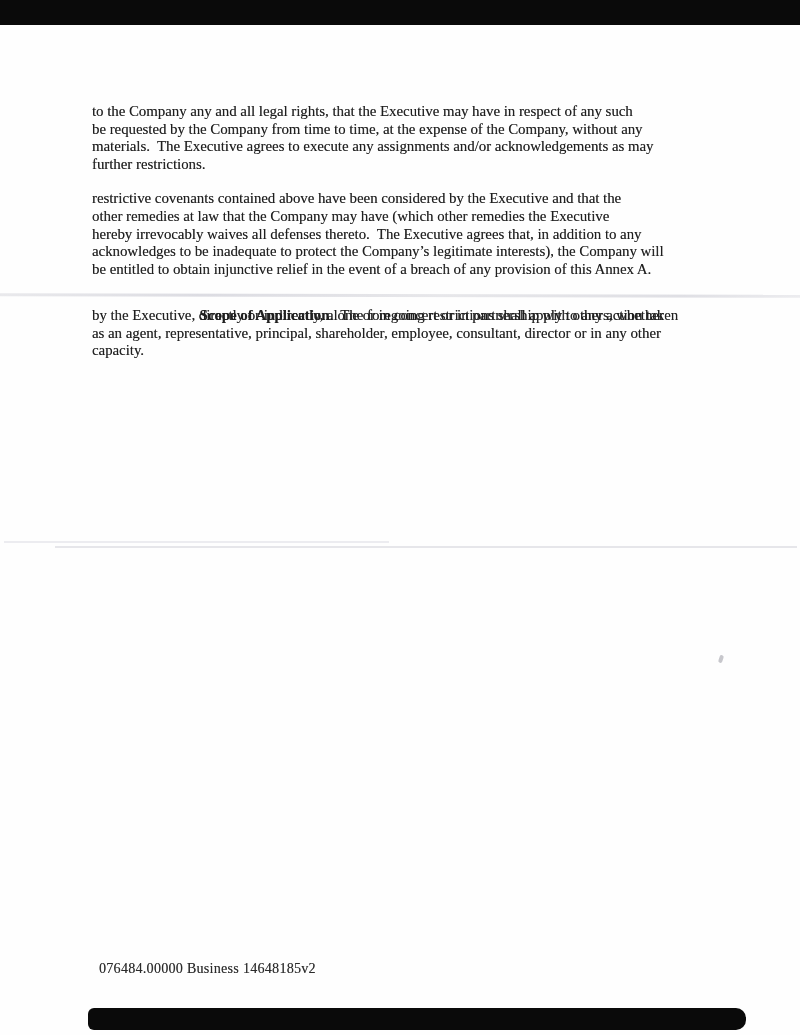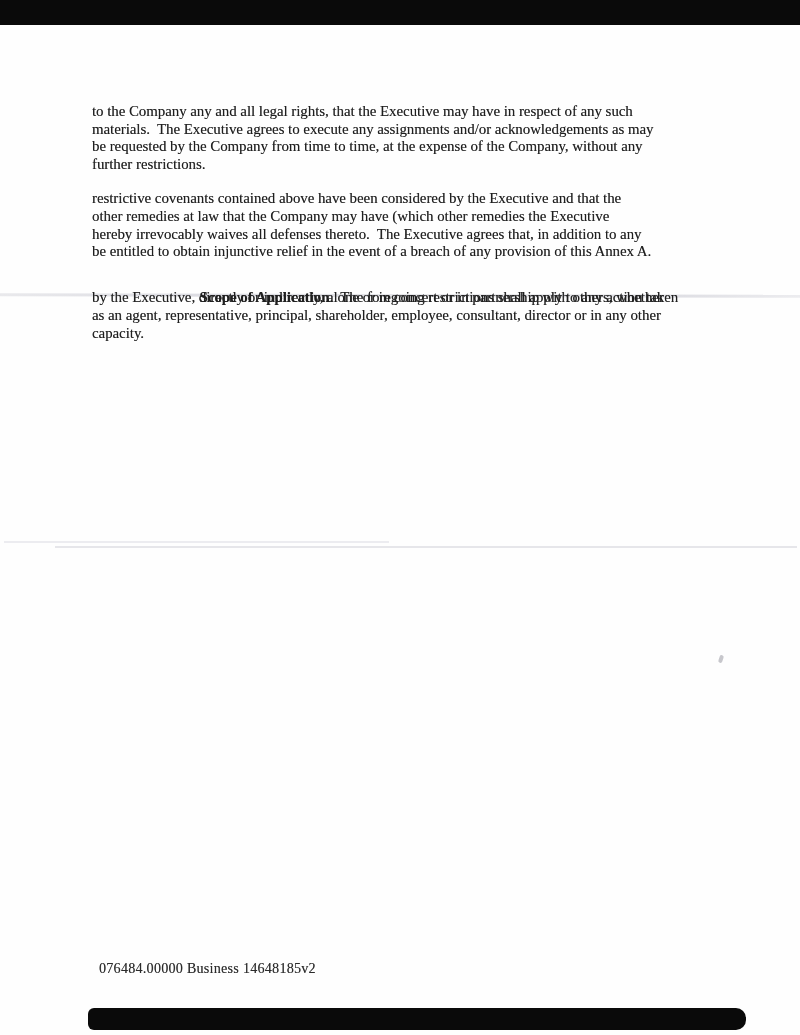--- a/index.html
+++ b/index.html
@@ -76,29 +76,30 @@
   <div class="scanline scanline-a"></div>
   <div class="scanline scanline-b"></div>
   <div class="scanline scanline-c"></div>
   <div class="speck-1"></div>
   <div class="speck-2"></div>
 
   <div class="content">
 
     <div class="para para-gap-1">
       <div class="line">to the Company any and all legal rights, that the Executive may have in respect of any such</div>
+      <div class="line">be requested by the Company from time to time, at the expense of the Company, without any</div>
       <div class="line">materials.  The Executive agrees to execute any assignments and/or acknowledgements as may</div>
-      <div class="line">be requested by the Company from time to time, at the expense of the Company, without any</div>
       <div class="line">further restrictions.</div>
     </div>
 
     <div class="para para-gap-2">
       <div class="line">restrictive covenants contained above have been considered by the Executive and that the</div>
       <div class="line">other remedies at law that the Company may have (which other remedies the Executive</div>
       <div class="line">hereby irrevocably waives all defenses thereto.  The Executive agrees that, in addition to any</div>
+      <div class="line">acknowledges to be inadequate to protect the Company’s legitimate interests), the Company will</div>
       <div class="line">be entitled to obtain injunctive relief in the event of a breach of any provision of this Annex A.</div>
     </div>
 
     <div class="para">
       <div class="line indent">
         <span class="bold">Scope of Application</span><span>.  The foregoing restrictions shall apply to any action taken</span>
       </div>
       <div class="line">by the Executive, directly or indirectly, alone or in concert or in partnership with others, whether</div>
       <div class="line">as an agent, representative, principal, shareholder, employee, consultant, director or in any other</div>
       <div class="line">capacity.</div>

